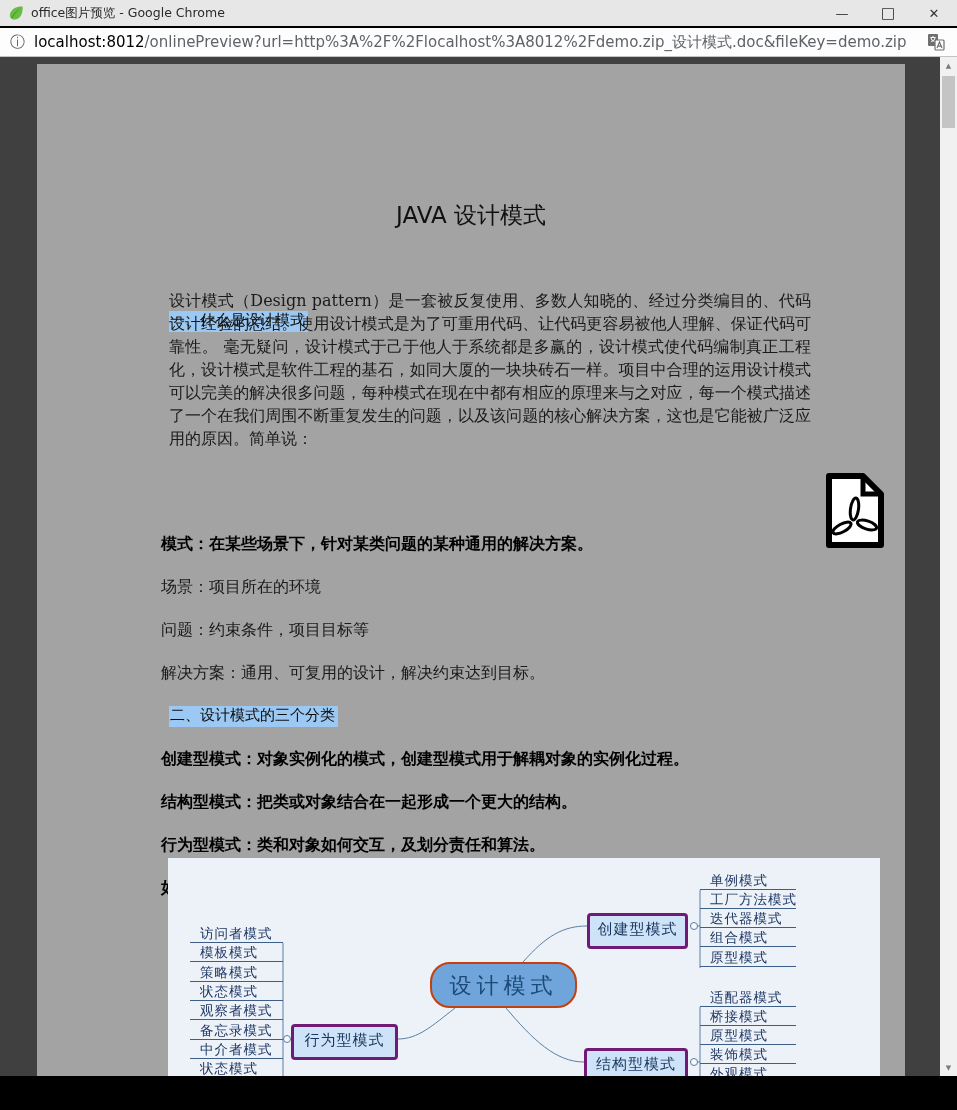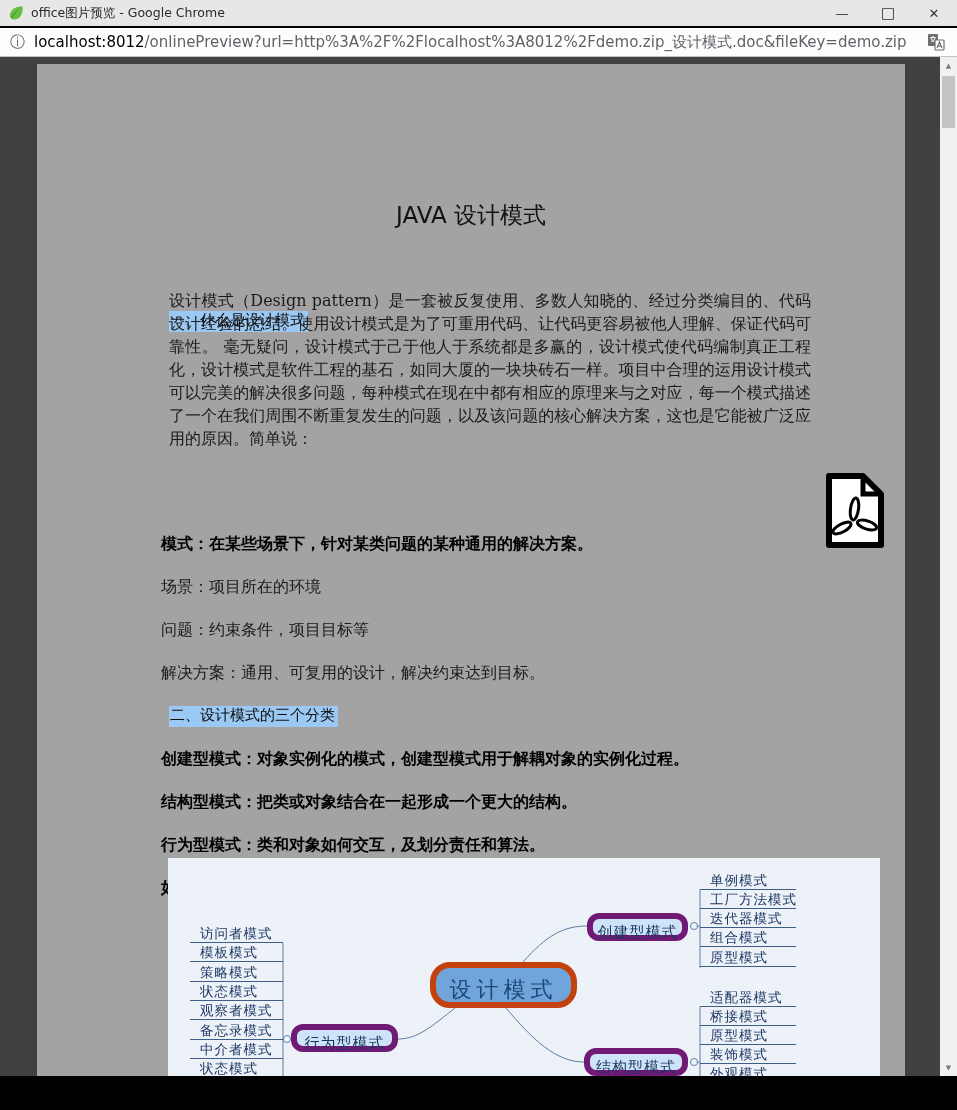--- a/index.html
+++ b/index.html
@@ -72,27 +72,27 @@
 
   
   .mindmap {
     position:absolute; left:131px; top:794px; width:712px; height:218px;
     background:#edf1f8; overflow:hidden;
     font-family:"DejaVu Sans","Liberation Sans",sans-serif;
   }
   .mm-svg { position:absolute; left:0; top:0; }
   .center-box {
     position:absolute; left:262px; top:104px; width:147px; height:46px;
-    background:#6fa5da; border:6px solid #c2410c; border-radius:20px;
+    background:#6fa5da; border:2px solid #c2410c; border-radius:20px;
     text-align:center; line-height:44px; font-size:22px; letter-spacing:5px;
     color:#1c4977;
   }
   .branch-box {
-    position:absolute; height:28px; background:#cfe3f8; border:6px solid #701a75;
-    border-radius:12px; text-align:center; line-height:26px; font-size:15px;
+    position:absolute; height:36px; background:#cfe3f8; border:3px solid #701a75;
+    border-radius:4px; text-align:center; line-height:26px; font-size:15px;
     color:#17365d; letter-spacing:1px;
   }
   .bb-creational { left:419px; top:55px;  width:101px; }
   .bb-structural { left:416px; top:190px; width:104px;text-align:center; }
   .bb-behavioral { left:123px; top:166px; width:107px; }
   .leaf {
     position:absolute; height:19px; line-height:18px; font-size:13.5px;
     color:#1f3864; border-bottom:1px solid #3e5e85; padding-left:10px;
     letter-spacing:1px; white-space:nowrap;
   }

